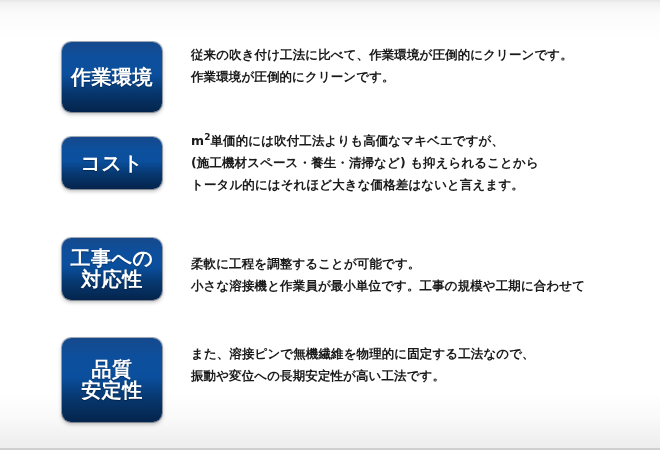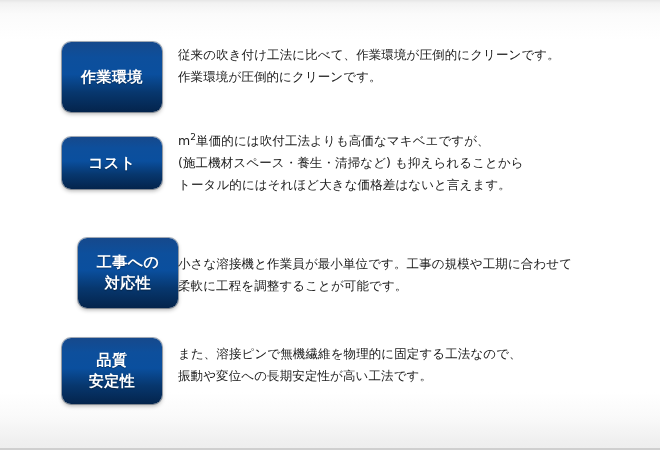--- a/index.html
+++ b/index.html
@@ -63,38 +63,38 @@
     box-shadow: 0 2px 4px rgba(0,0,0,0.30),
                 0 0 0 1px rgba(4,30,62,0.35);
     display: flex;
     align-items: center;
     justify-content: center;
     box-sizing: border-box;
   }
 
   .badge-label {
     color: #ffffff;
-    font-size: 15px;
+    font-size: 20px;
     font-weight: bold;
     line-height: 21px;
     text-align: center;
     letter-spacing: 0.5px;
     white-space: pre-line;
     text-shadow: 0 1px 1px rgba(0,0,0,0.35);
   }
 
   
   .feature-text {
     position: absolute;
-    left: 178px;
+    left: 191px;
     width: 470px;
     color: #1a1a1a;
     font-size: 12.5px;
     line-height: 22px;
-    font-weight: normal;
+    font-weight: bold;
     letter-spacing: 0.1px;
   }
   .feature-text .tline {
     display: block;
     white-space: nowrap;
   }
   .feature-text sup {
     font-size: 9px;
     vertical-align: super;
     line-height: 0;
@@ -119,31 +119,31 @@
       <div class="feature-badge" style="top: 137px; height: 52px;">
         <span class="badge-label">コスト</span>
       </div>
       <div class="feature-text" style="top: 130px;">
         <span class="tline"><span>m</span><sup>2</sup><span>単価的には吹付工法よりも高価なマキベエですが、</span></span>
         <span class="tline">(施工機材スペース・養生・清掃など) も抑えられることから</span>
         <span class="tline">トータル的にはそれほど大きな価格差はないと言えます。</span>
       </div>
     </div>
     <div class="feature-row">
-      <div class="feature-badge" style="top: 238px; height: 70px; margin-left: 16px;">
+      <div class="feature-badge" style="top: 238px; height: 62px;">
         <span class="badge-label">工事への
 対応性</span>
       </div>
       <div class="feature-text" style="top: 253px;">
+        <span class="tline">柔軟に工程を調整することが可能です。</span>
         <span class="tline">小さな溶接機と作業員が最小単位です。工事の規模や工期に合わせて</span>
-        <span class="tline">柔軟に工程を調整することが可能です。</span>
       </div>
     </div>
     <div class="feature-row">
-      <div class="feature-badge" style="top: 338px; height: 66px;">
+      <div class="feature-badge" style="top: 338px; height: 84px;">
         <span class="badge-label">品質
 安定性</span>
       </div>
       <div class="feature-text" style="top: 343px;">
         <span class="tline">また、溶接ピンで無機繊維を物理的に固定する工法なので、</span>
         <span class="tline">振動や変位への長期安定性が高い工法です。</span>
       </div>
     </div>
   </div>
 

